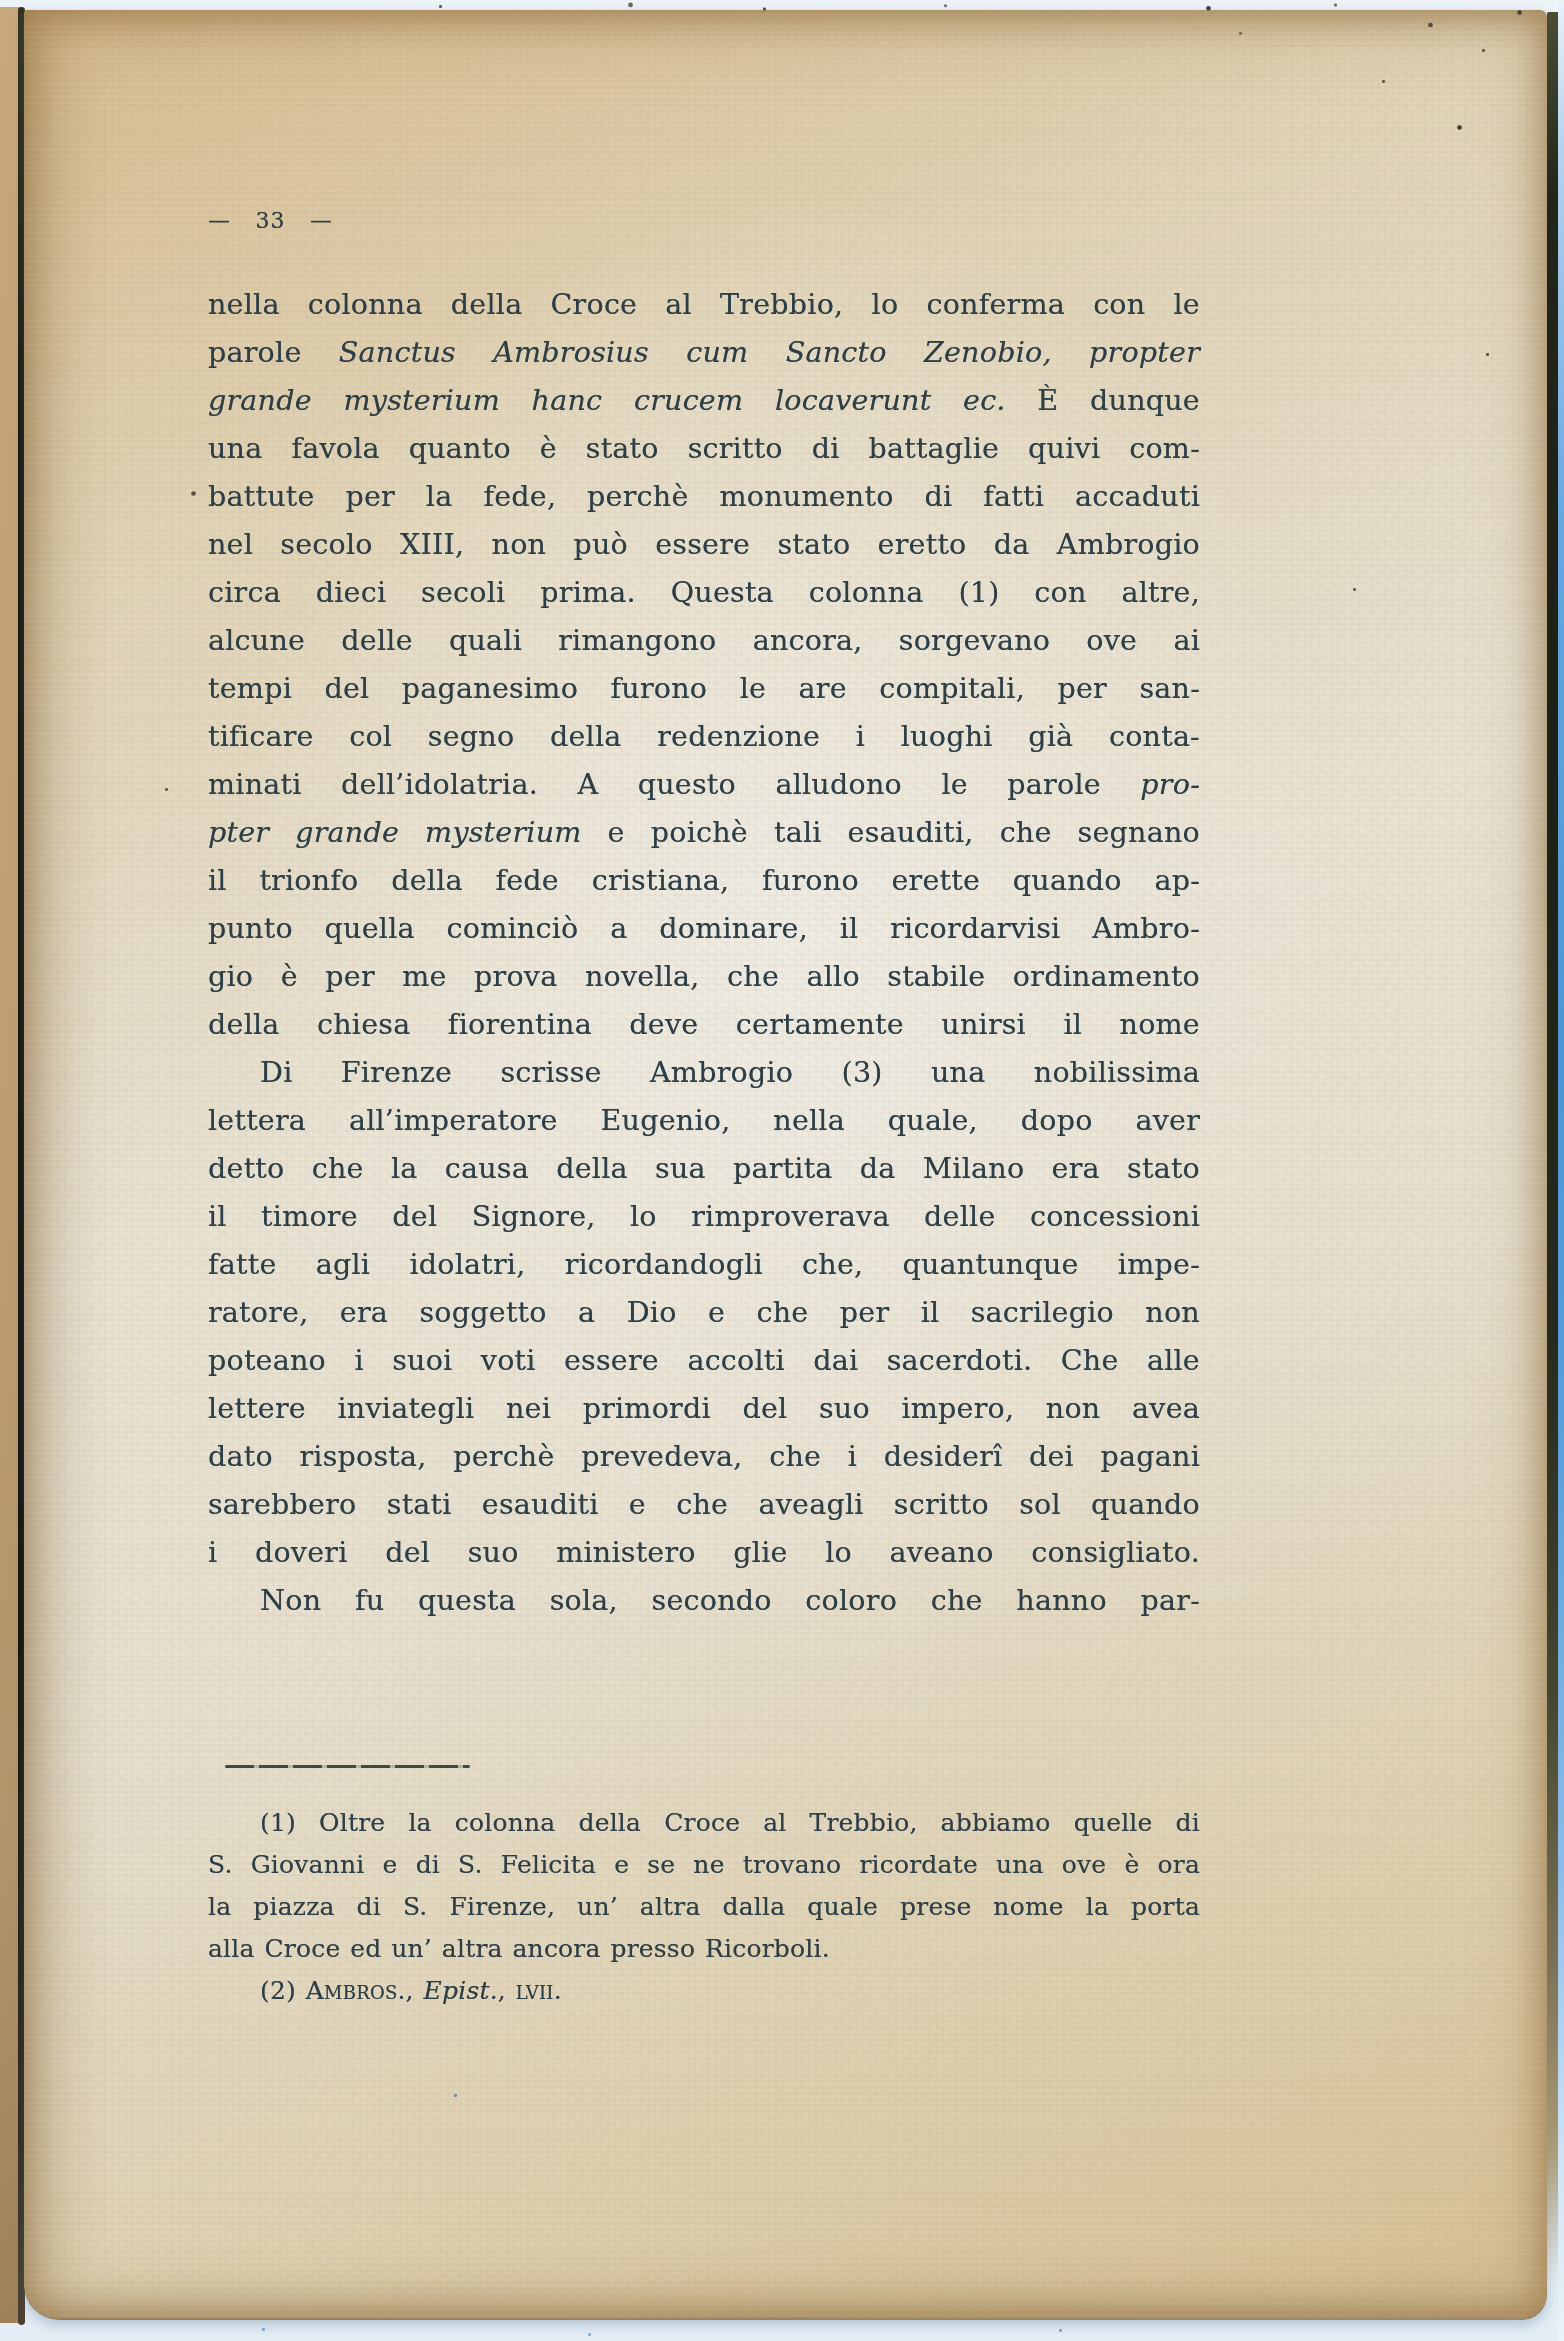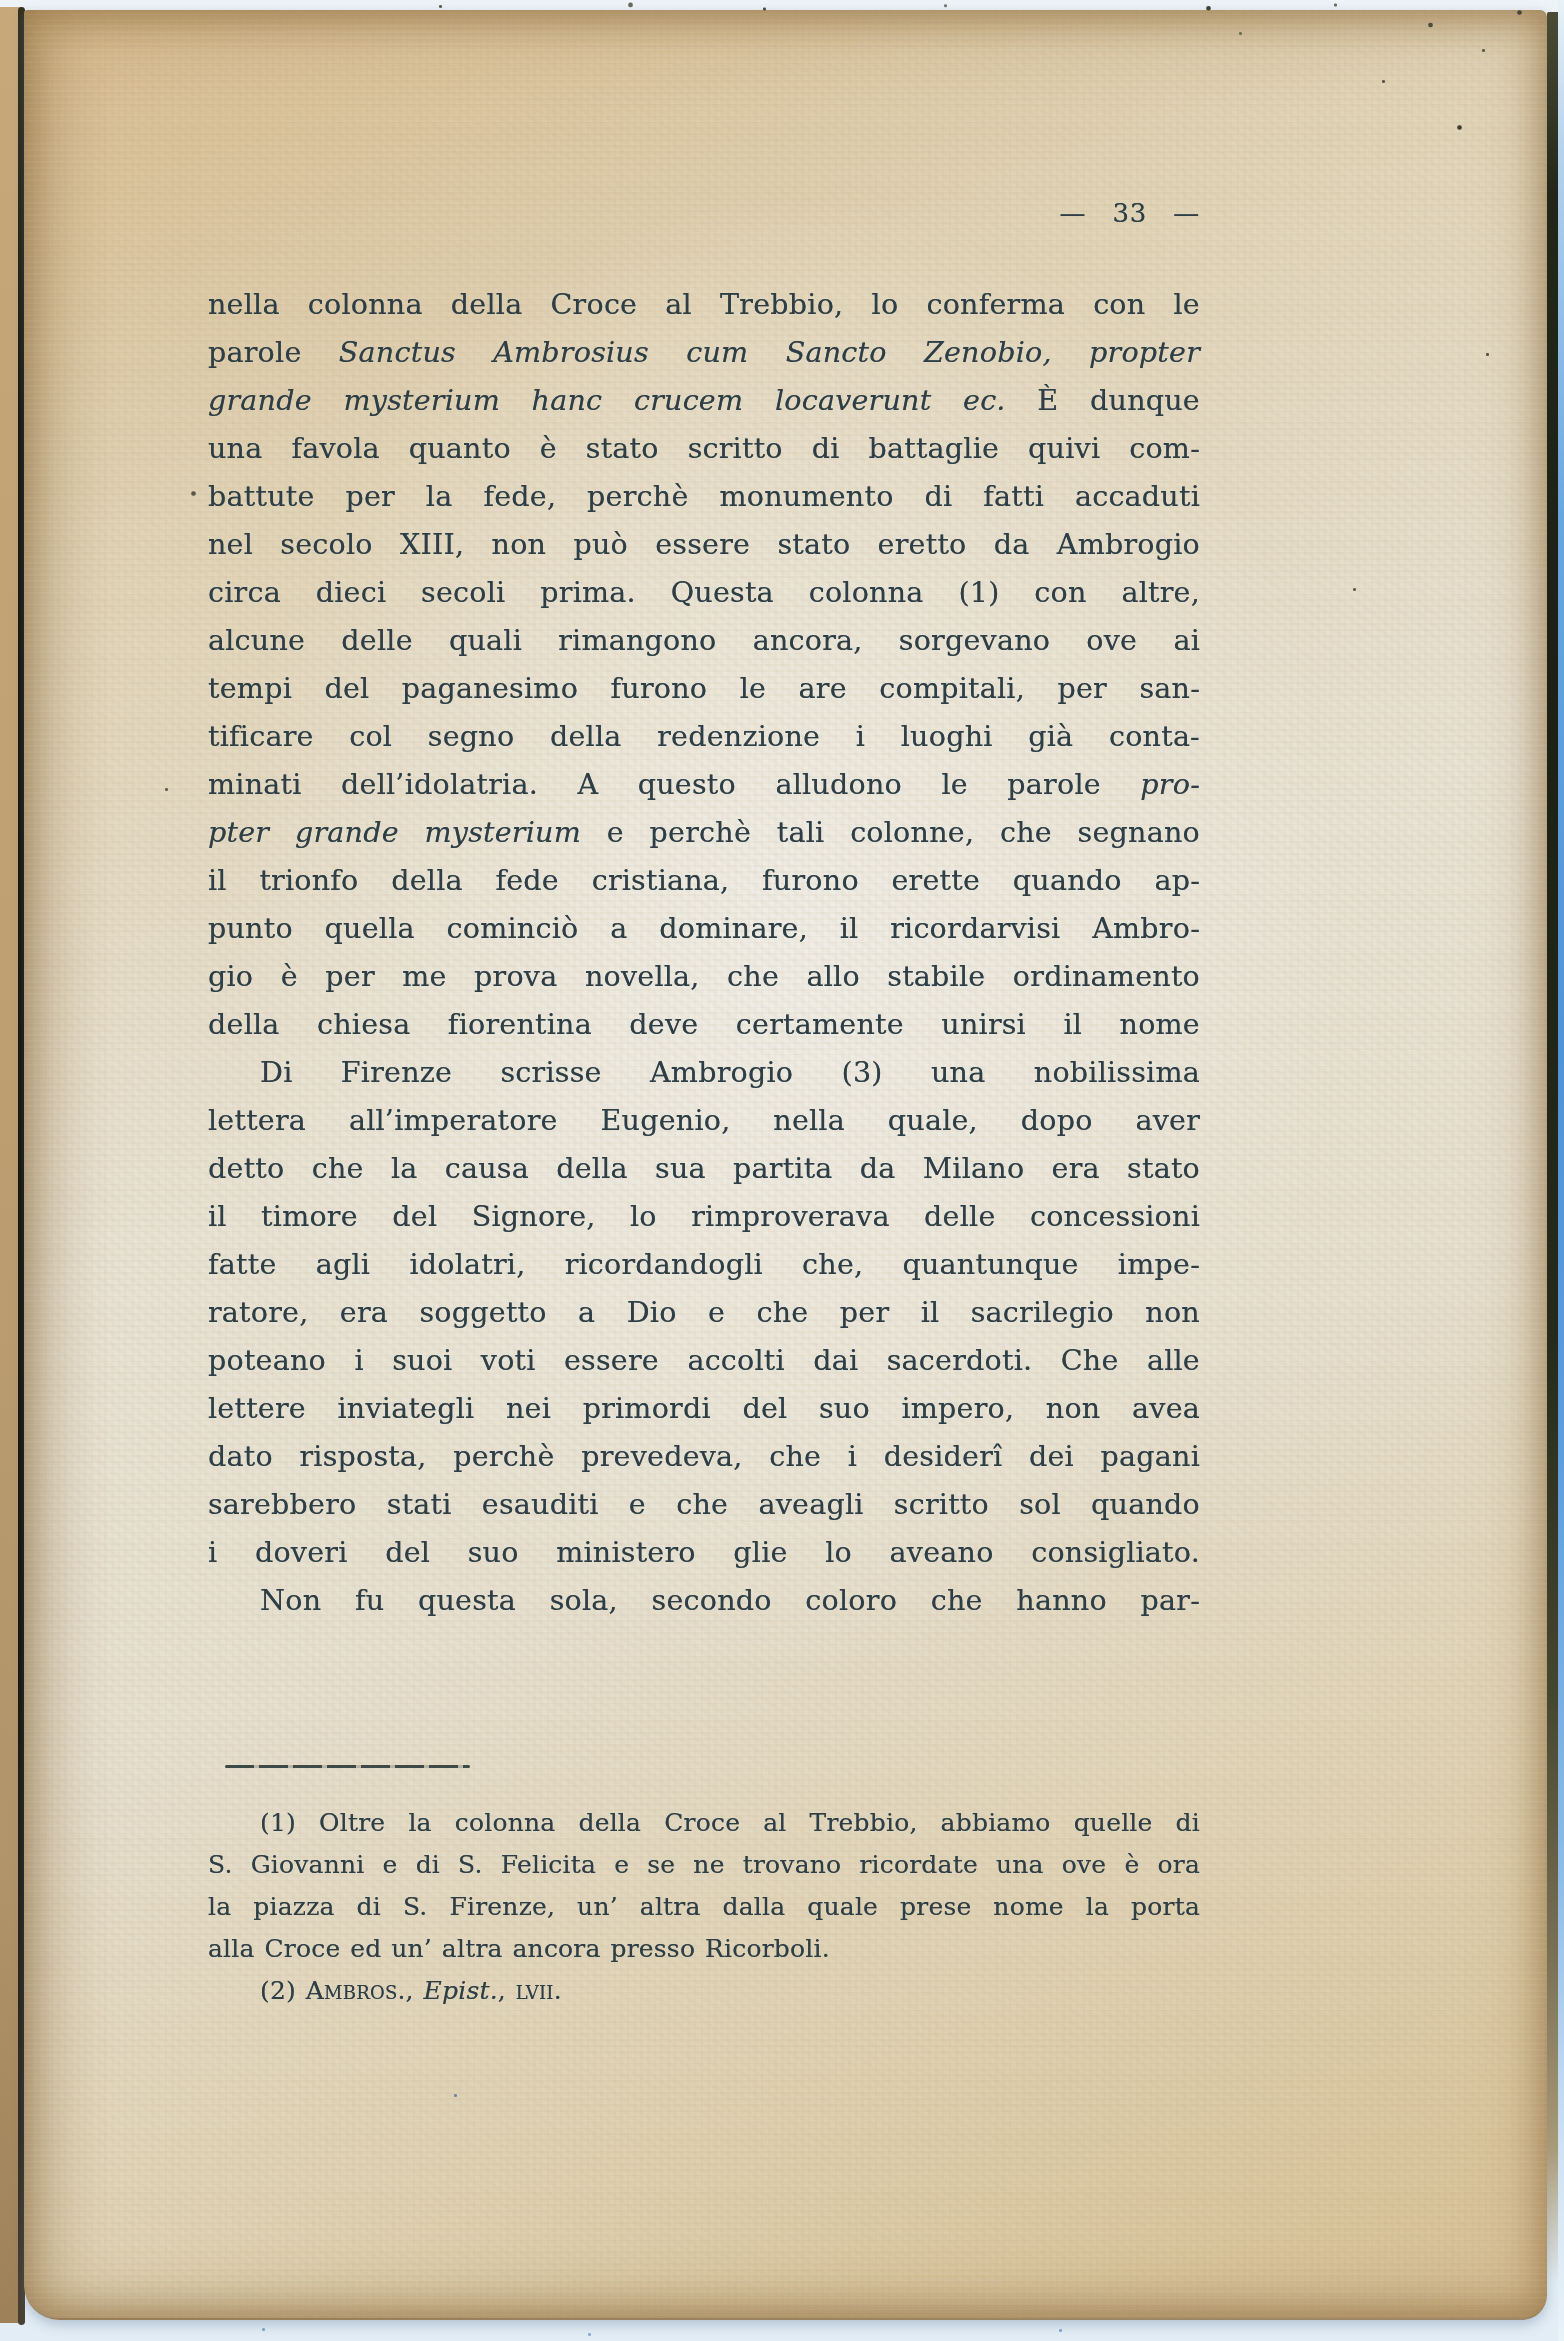--- a/index.html
+++ b/index.html
@@ -70,22 +70,22 @@
       944px 4.2px 0 0 #74746a, 1207px 6.7px 0 0.8px #42423a, 1334px 3.4px 0 0 #6a6a5e,
       1429px 23.5px 0 0.8px #4e4e3e, 1482px 49px 0 0 #5a5a46, 1518px 11px 0 0.8px #46463a,
       1239px 32px 0 0 #6d6d58, 1382px 80px 0 0 #55554a, 1458px 126px 0 0.8px #3c3c30,
       1486px 353px 0 0 #54544a, 192px 492px 0 0.8px #5c5446, 165px 788px 0 0 #655c4e,
       1353px 588px 0 0 #5f5f50, 262px 2328px 0 0 #7da3c8, 588px 2333px 0 0 #88abd0,
       1059px 2329px 0 0 #7da3c8, 454px 2094px 0 0 #6f86a8;
   }
 
   
   .page-number{
-    position:absolute;left:208px;top:198px;width:992px;
-    text-align:right;font-size:26px;color:var(--ink);
+    position:absolute;left:208px;top:208px;width:992px;
+    text-align:left;font-size:22px;color:var(--ink);
     letter-spacing:0.8px;word-spacing:17px;
     text-shadow:0 0 0.5px rgba(45,62,70,0.65);
   }
   .body-block{
     position:absolute;left:208px;top:280px;width:992px;
     font-size:28.6px;line-height:48px;color:var(--ink);
     letter-spacing:0.2px;word-spacing:2.5px;
     text-shadow:0 0 0.5px rgba(45,62,70,0.6);
   }
   .footnote-sep{
@@ -125,21 +125,21 @@
       <div class="line"><span>parole </span><span class="it">Sanctus Ambrosius cum Sancto Zenobio, propter</span></div>
       <div class="line"><span class="it">grande mysterium hanc crucem locaverunt ec.</span><span> È dunque</span></div>
       <div class="line"><span>una favola quanto è stato scritto di battaglie quivi com-</span></div>
       <div class="line"><span>battute per la fede, perchè monumento di fatti accaduti</span></div>
       <div class="line"><span>nel secolo XIII, non può essere stato eretto da Ambrogio</span></div>
       <div class="line"><span>circa dieci secoli prima. Questa colonna (1) con altre,</span></div>
       <div class="line"><span>alcune delle quali rimangono ancora, sorgevano ove ai</span></div>
       <div class="line"><span>tempi del paganesimo furono le are compitali, per san-</span></div>
       <div class="line"><span>tificare col segno della redenzione i luoghi già conta-</span></div>
       <div class="line"><span>minati dell’idolatria. A questo alludono le parole </span><span class="it">pro-</span></div>
-      <div class="line"><span class="it">pter grande mysterium</span><span> e perchè tali colonne, che segnano</span></div>
+      <div class="line"><span class="it">pter grande mysterium</span><span> e poichè tali esauditi, che segnano</span></div>
       <div class="line"><span>il trionfo della fede cristiana, furono erette quando ap-</span></div>
       <div class="line"><span>punto quella cominciò a dominare, il ricordarvisi Ambro-</span></div>
       <div class="line"><span>gio è per me prova novella, che allo stabile ordinamento</span></div>
       <div class="line"><span>della chiesa fiorentina deve certamente unirsi il nome</span></div>
       <div class="line indent"><span>Di Firenze scrisse Ambrogio (3) una nobilissima</span></div>
       <div class="line"><span>lettera all’imperatore Eugenio, nella quale, dopo aver</span></div>
       <div class="line"><span>detto che la causa della sua partita da Milano era stato</span></div>
       <div class="line"><span>il timore del Signore, lo rimproverava delle concessioni</span></div>
       <div class="line"><span>fatte agli idolatri, ricordandogli che, quantunque impe-</span></div>
       <div class="line"><span>ratore, era soggetto a Dio e che per il sacrilegio non</span></div>

